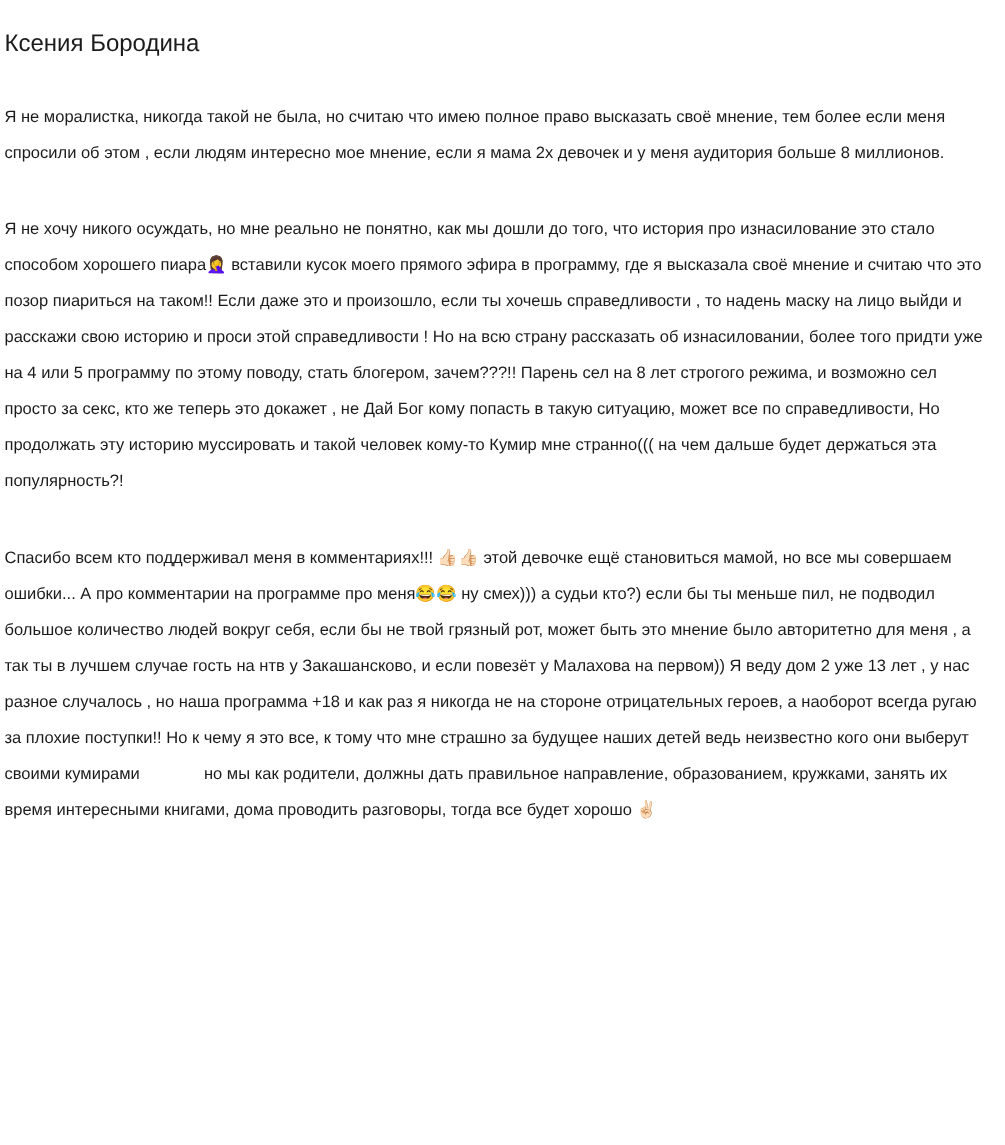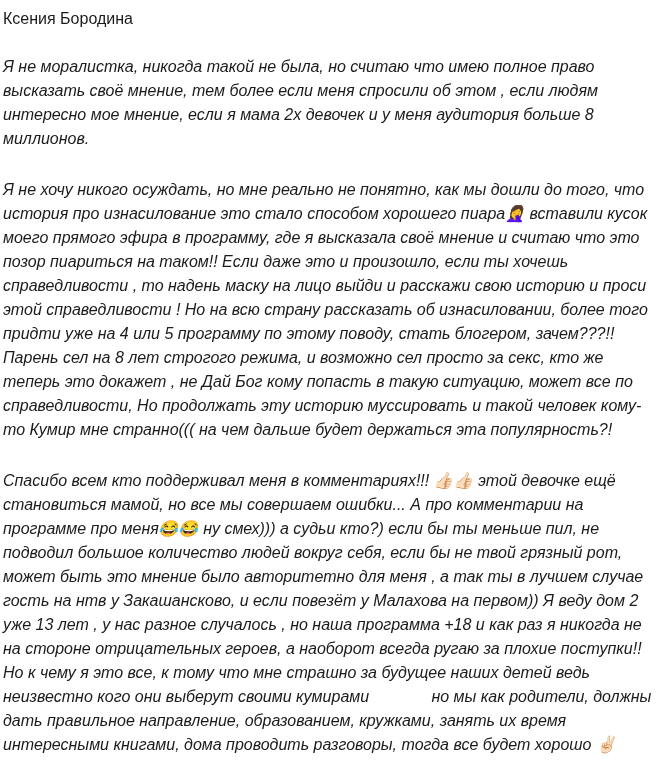--- a/index.html
+++ b/index.html
@@ -7,40 +7,39 @@
     padding: 0;
     background: #ffffff;
   }
   body {
     width: 670px;
     height: 763px;
     overflow: hidden;
     font-family: "Liberation Sans", sans-serif;
   }
   .post {
-    padding: 7px 12px 0 3px;
+    padding: 18px 12px 0 3px;
     color: #1b1b1b;
   }
   .post-author {
     font-size: 16px;
     line-height: 24px;
     font-weight: 400;
     margin: 0 0 24px 0;
     color: #1b1b1b;
   }
   .post-paragraph {
-    font-size: 16px;
+    font-size: 11px;
     line-height: 24px;
     font-weight: 400;
     margin: 0 0 27px 0;
     max-width: 655px;
     white-space: pre-wrap;
     word-wrap: break-word;
     color: #1b1b1b;
-    font-style: italic;
   }
 </style>
 </head>
 <body>
 
 <article class="post">
   <h1 class="post-author">Ксения Бородина</h1>
 
   <p class="post-paragraph">Я не моралистка, никогда такой не была, но считаю что имею полное право высказать своё мнение, тем более если меня спросили об этом , если людям интересно мое мнение, если я мама 2х девочек и у меня аудитория больше 8 миллионов.</p>
 

